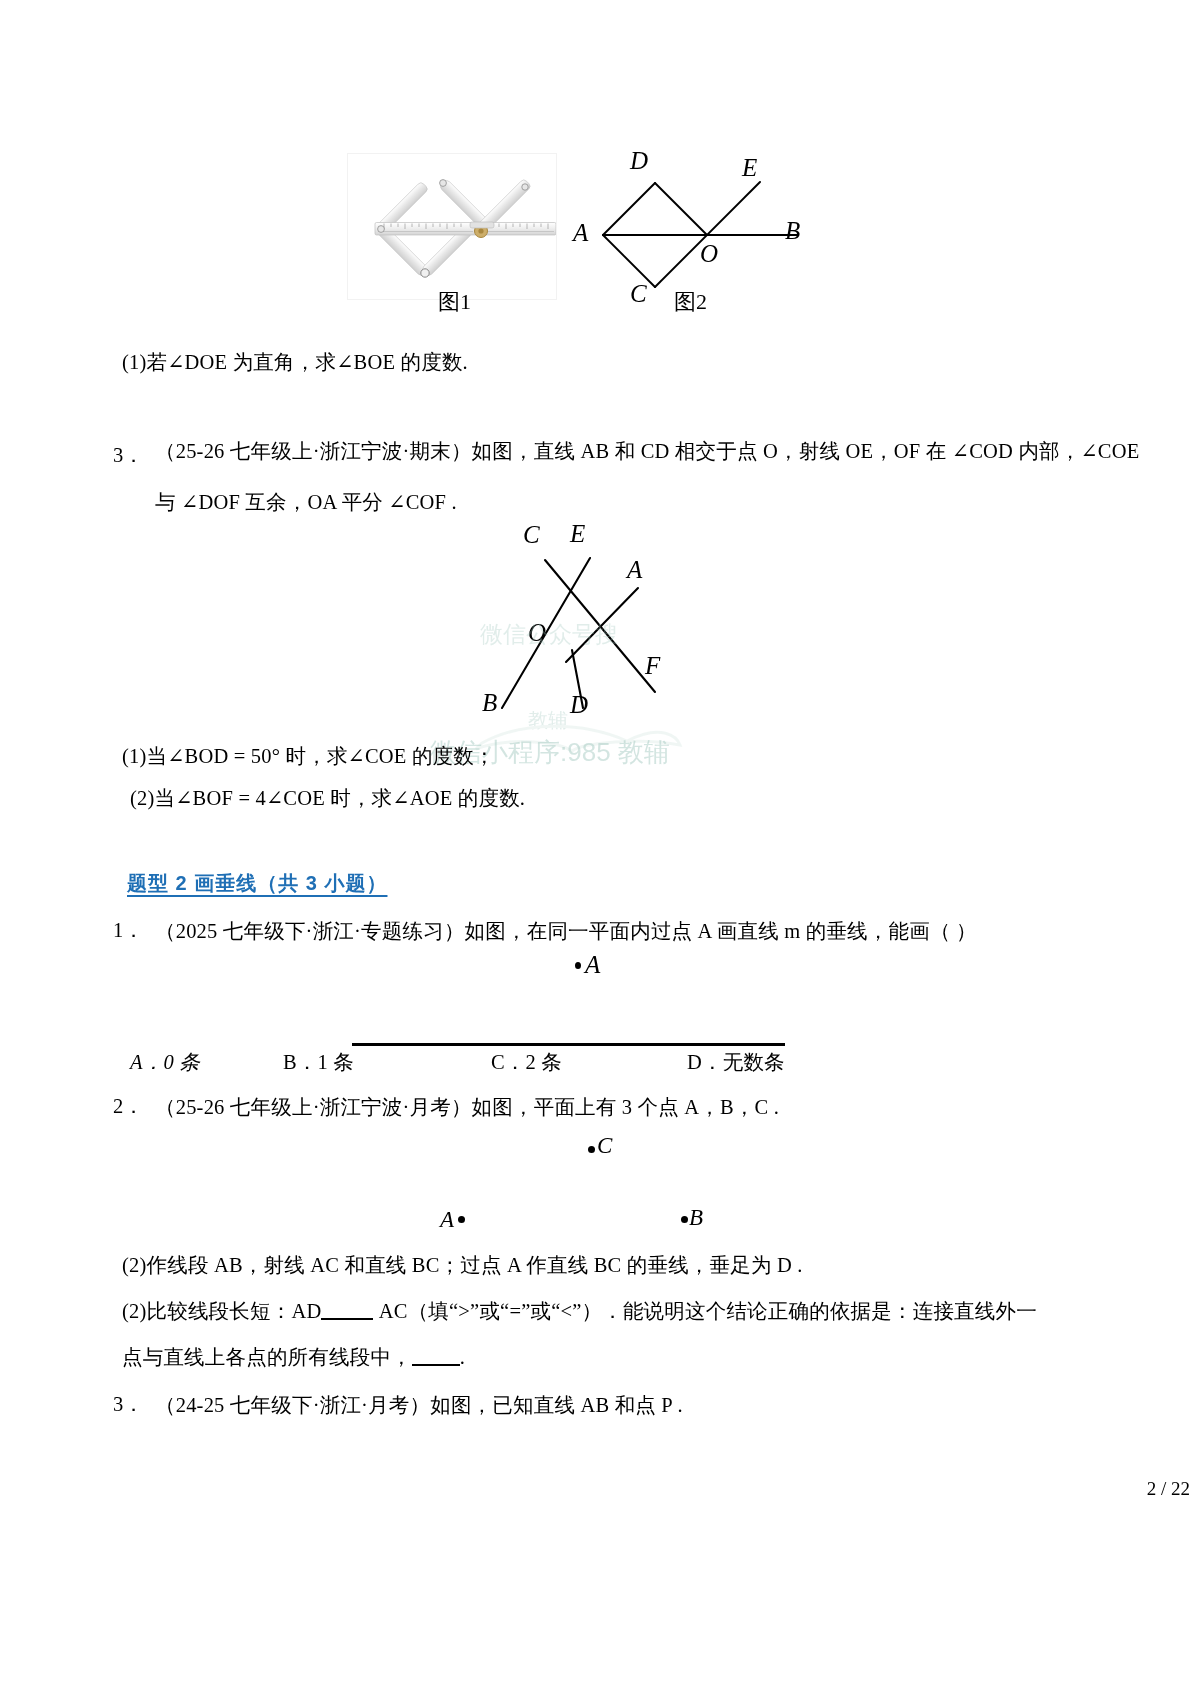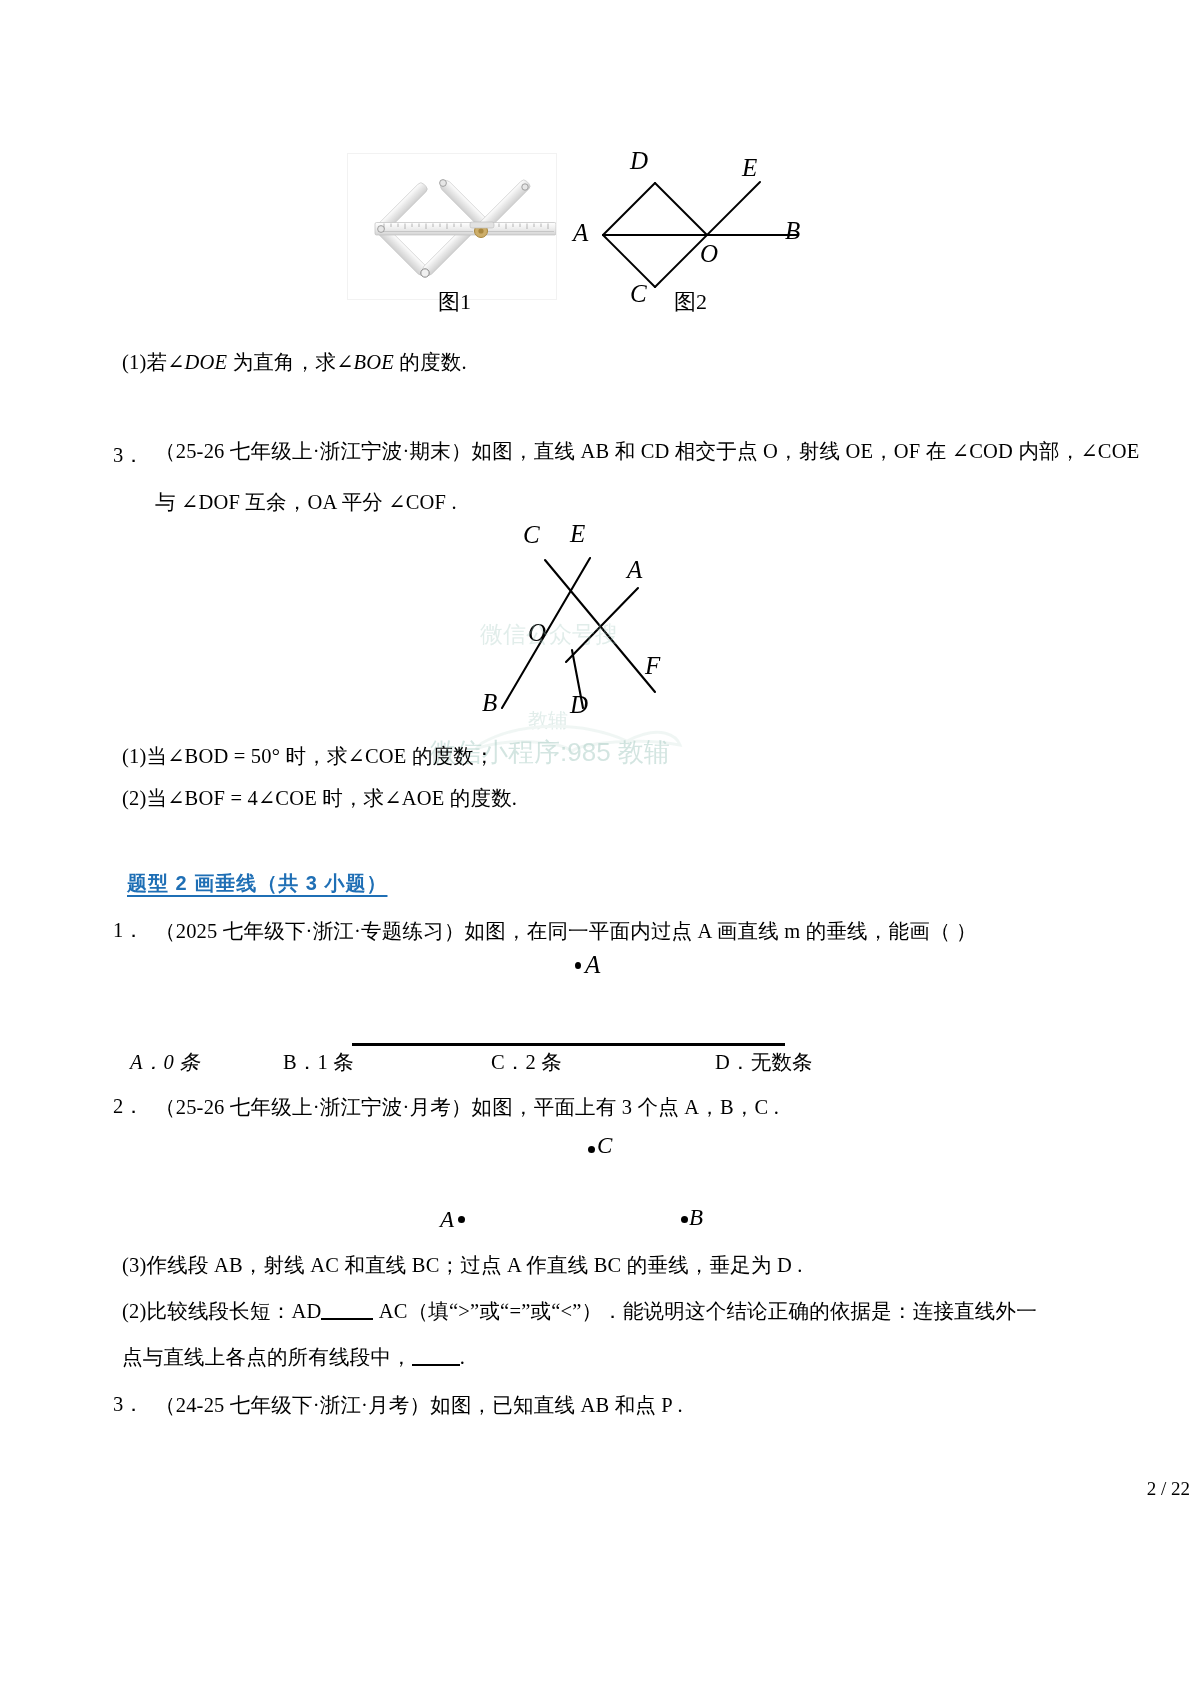--- a/index.html
+++ b/index.html
@@ -13,21 +13,21 @@
   }
   #page {
     position: relative;
     width: 1190px;
     height: 1683px;
     background: #ffffff;
     overflow: hidden;
     margin: 0 auto;
   }
 
-  .math { font-family: "Liberation Serif","DejaVu Serif",serif; font-style: italic; }
+  .math { font-family: "Liberation Serif","DejaVu Serif",serif; }
   .mathup { font-family: "Liberation Serif","DejaVu Serif",serif; font-style: normal; }
   .ang::before { content: "\2220"; font-style: normal; }
 
   
   .line {
     position: absolute;
     font-size: 20.5px;
     line-height: 1.5;
     white-space: nowrap;
     letter-spacing: 0.2px;
@@ -271,21 +271,21 @@
     <div class="wm-text" style="left:10px; top:4px; font-size:23px;">微信公众号搜</div>
     <div class="wm-text" style="left:58px; top:92px; font-size:20px;">教辅</div>
     <svg width="230" height="140" style="position:absolute; left:-8px; top:78px;">
       <path d="M20 50 C 60 28, 120 28, 165 48 C 200 30, 215 44, 218 52
                C 180 44, 120 50, 110 58 C 95 48, 45 44, 14 56 Z" fill="none" stroke="#cfe4de" stroke-width="3"></path>
     </svg>
   </div>
   <div class="wm-text" style="left:430px; top:735px; font-size:26px; opacity:0.45;">微信小程序:985 教辅</div>
 
   <div class="line" style="left:122px; top:741px;">(1)当∠BOD = 50° 时，求∠COE 的度数；</div>
-  <div class="line" style="left:122px; top:783px;">(2)当∠BOF = 4∠COE 时，求∠AOE 的度数.</div>
+  <div class="line" style="left:130px; top:783px;">(2)当∠BOF = 4∠COE 时，求∠AOE 的度数.</div>
 
   <div class="section-header" style="left:127px; top:870px;">题型 2  画垂线（共 3 小题）</div>
 
   <div class="qnum" style="left:113px; top:916px;">1．</div>
   <div class="line" style="left:155px; top:916px;">
     <span>（2025 七年级下·浙江·专题练习）</span><span>如图，在同一平面内过点 A 画直线 m 的垂线，能画（      ）</span>
   </div>
 
   <div class="dot" style="left:575px; top:962px; width:6px; height:7px;"></div>
   <div class="glabel" style="left:585px; top:952px;">A</div>
@@ -293,39 +293,39 @@
 
   <div class="line" style="left:130px; top:1047px;font-style:italic;">
     <span>A．</span><span>0 条</span>
   </div>
   <div class="line" style="left:283px; top:1047px;">
     <span>B．</span><span>1 条</span>
   </div>
   <div class="line" style="left:491px; top:1047px;">
     <span>C．</span><span>2 条</span>
   </div>
-  <div class="line" style="left:687px; top:1047px;margin-left:28px;">
+  <div class="line" style="left:687px; top:1047px;">
     <span>D．</span><span>无数条</span>
   </div>
 
   <div class="qnum" style="left:113px; top:1092px;">2．</div>
   <div class="line" style="left:155px; top:1092px;">
     <span>（25-26 七年级上·浙江宁波·月考）</span><span>如图，平面上有 3 个点 A，B，C .</span>
   </div>
 
   <div class="dot" style="left:588px; top:1146px; width:7px; height:7px;"></div>
   <div class="glabel glabel-sm" style="left:597px; top:1134px;">C</div>
 
   <div class="glabel glabel-sm" style="left:440px; top:1208px;">A</div>
   <div class="dot" style="left:458px; top:1216px; width:7px; height:7px;"></div>
 
   <div class="dot" style="left:681px; top:1216px; width:7px; height:7px;"></div>
   <div class="glabel glabel-sm" style="left:689px; top:1206px;">B</div>
 
-  <div class="line" style="left:122px; top:1250px;">(3)作线段 AB，射线 AC 和直线 BC；过点 A 作直线 BC 的垂线，垂足为 D .</div>
+  <div class="line" style="left:122px; top:1250px;">(2)作线段 AB，射线 AC 和直线 BC；过点 A 作直线 BC 的垂线，垂足为 D .</div>
 
   <div class="line" style="left:122px; top:1296px;">
     <span>(2)比较线段长短：AD</span><span class="blank-u" style="width:52px;"></span>&nbsp;<span>AC（填“&gt;”或“=”或“&lt;”）．能说明这个结论正确的依据是：连接直线外一</span>
   </div>
   <div class="line" style="left:122px; top:1342px;">
     <span>点与直线上各点的所有线段中，</span><span class="blank-u" style="width:48px;"></span><span>.</span>
   </div>
 
   <div class="qnum" style="left:113px; top:1390px;">3．</div>
   <div class="line" style="left:155px; top:1390px;">

